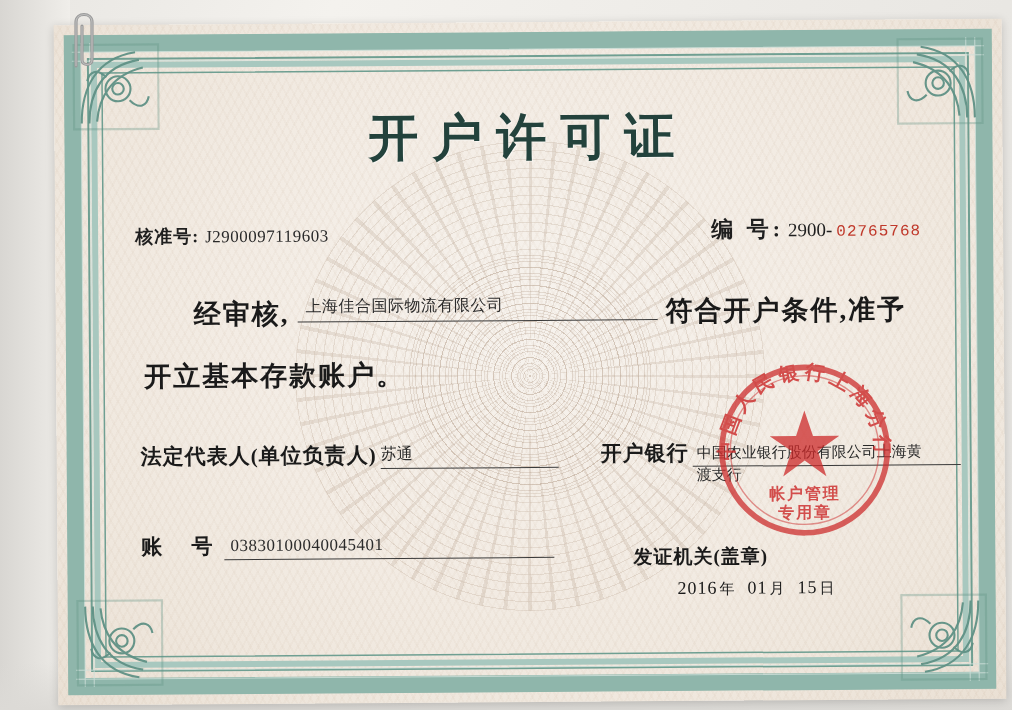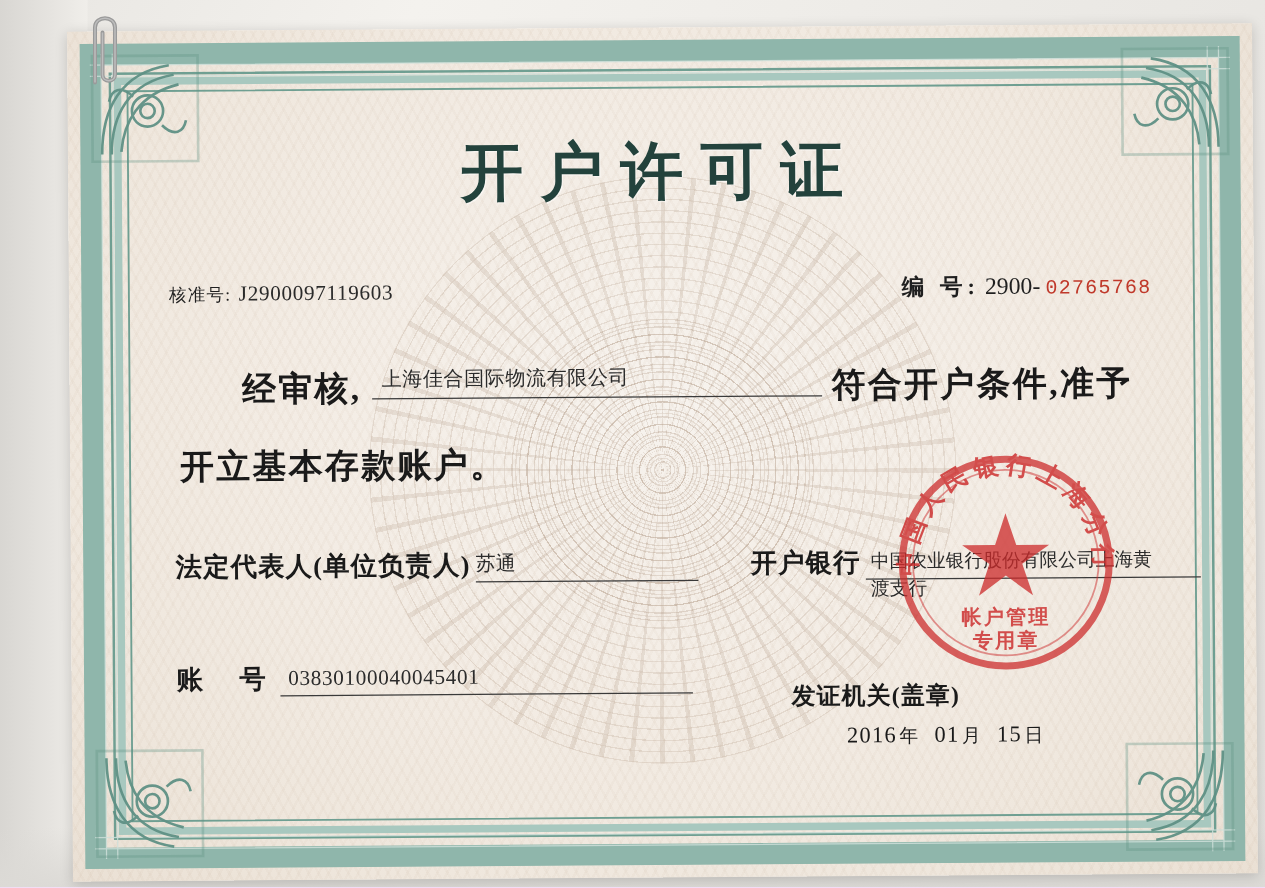--- a/index.html
+++ b/index.html
@@ -11,21 +11,21 @@
     width: 1012px;
     height: 710px;
     overflow: hidden;
     font-family: "Liberation Sans", sans-serif;
   }
 
   #page {
     position: relative;
     width: 1012px;
     height: 710px;
-    background: #f0abfc;
+    background: #15803d;
     overflow: hidden;
   }
 
   
   .paper-bg {
     position: absolute;
     inset: 0;
     background:
       linear-gradient(115deg, #e8e6e2 0%, #f4f2ee 25%, #eceae6 60%, #e4e2de 100%);
   }
@@ -152,33 +152,33 @@
     margin-top: 30px;
     padding: 0 20px 0 18px;
     font-size: 17px;
     font-family: "Liberation Serif", serif;
   }
   .approve {
     display: flex;
     align-items: baseline;
     gap: 6px;
   }
-  .approve .lbl { font-weight: normal; font-size: 14px; color: #1f1f1f; letter-spacing: 1px; }
+  .approve .lbl { font-weight: bold; font-size: 18px; color: #1f1f1f; letter-spacing: 1px; }
   .approve .val {
     font-family: "Liberation Serif", serif;
     font-size: 17px;
     color: #2a2a2a;
     letter-spacing: 0.5px;
   }
   .serial {
     display: flex;
     align-items: baseline;
     gap: 4px;
   }
-  .serial .lbl { font-weight: bold; font-size: 18px; letter-spacing: 4px; color: #1f1f1f; }
+  .serial .lbl { font-weight: bold; font-size: 22px; letter-spacing: 4px; color: #1f1f1f; }
   .serial .prefix { font-size: 19px; color: #1f1f1f; font-family: "Liberation Serif", serif; margin-top: 20px; }
   .serial .num {
     font-size: 16px;
     color: #c0392b;
     font-family: "Liberation Mono", monospace;
     letter-spacing: 1px;
   }
 
   .body-block {
     margin-top: 44px;

